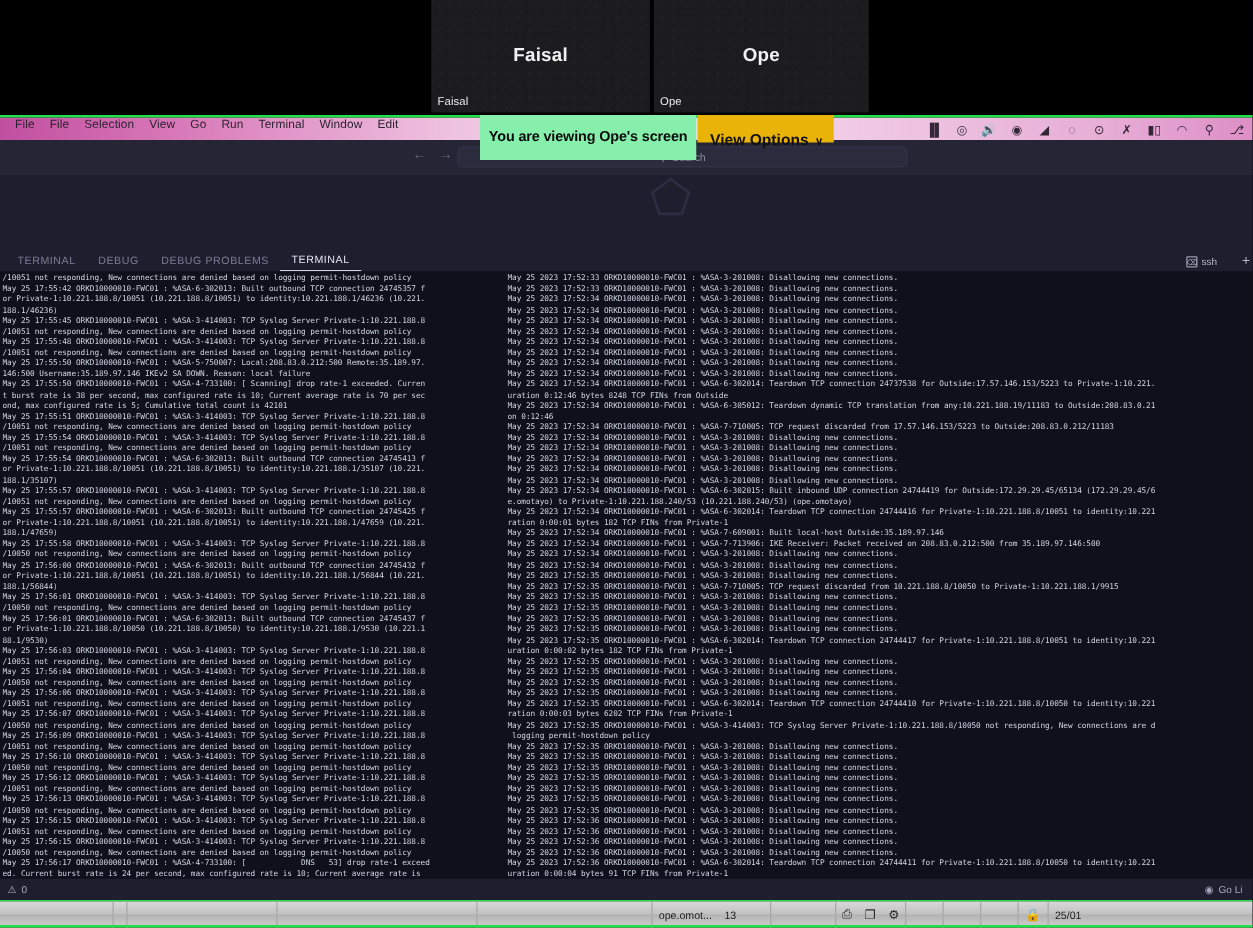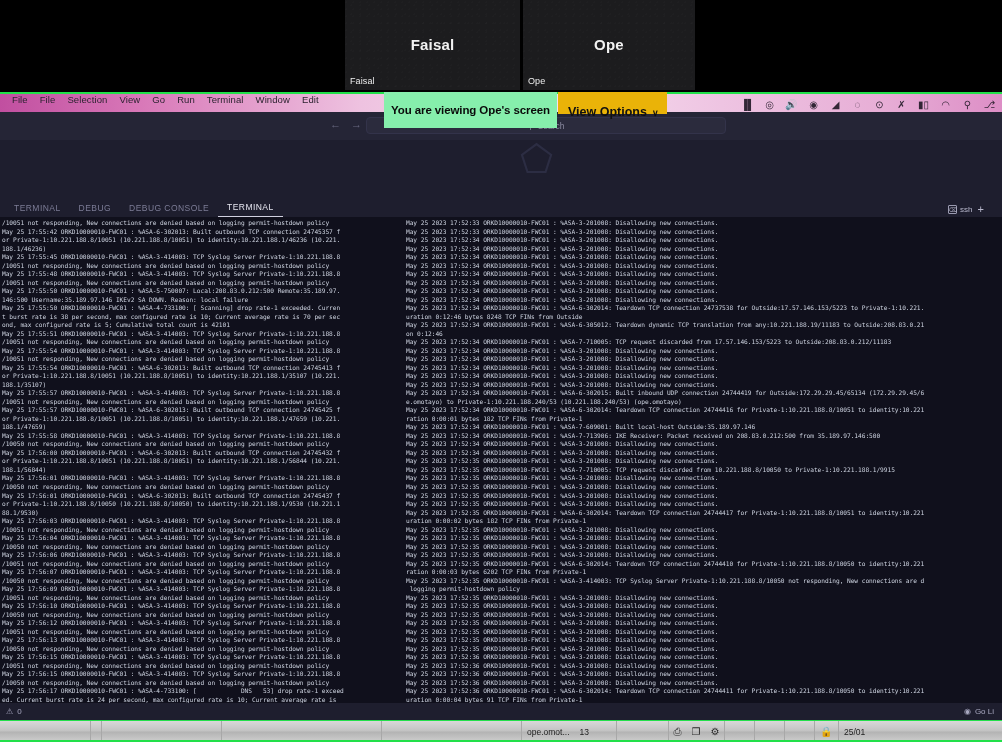--- a/index.html
+++ b/index.html
@@ -115,22 +115,22 @@
     position: relative; height: 22px; background: #1e1e2e;
     display: flex; align-items: flex-end; padding-left: 5px;
   }
   .panel-tab {
     font-size: 8.5px; letter-spacing: .45px;
     color: #7c7c96; padding: 0 9px 4px 9px;
     white-space: nowrap;
   }
   .panel-tab.active { color: #e6e6f0; border-bottom: 1px solid #d0d0e0; }
   #panel-tabs-right {
-    position: absolute; right: 18px; bottom: 3px;
-    display: flex; align-items: center; gap: 5px;
+    position: absolute; right: 2px; bottom: 3px;
+    display: flex; align-items: center; gap: 20px;
   }
   #term-chip {
     display: flex; align-items: center; gap: 3px;
     color: #b8b8cc; font-size: 8px;
   }
   .mini-sq {
     width: 9px; height: 9px; border: 1px solid #9a9ab0; border-radius: 1px;
     font-size: 6px; display: flex; align-items: center; justify-content: center;
     color: #b0b0c4;
   }
@@ -244,21 +244,21 @@
     </div>
   </div>
 
   <div id="vscode-body">
     <div id="vscode-logo">⬠</div>
   </div>
 
   <div id="panel-tabs">
     <span class="panel-tab">TERMINAL</span>
     <span class="panel-tab">DEBUG</span>
-    <span class="panel-tab">DEBUG CONSOLE</span>
+    <span class="panel-tab">DEBUG PROBLEMS</span>
     <span class="panel-tab active">TERMINAL</span>
     <div id="panel-tabs-right">
       <div id="term-chip">
         <span class="mini-sq">⌫</span>
         <span>ssh</span>
       </div>
       <span id="add-term">+</span>
     </div>
   </div>
 

